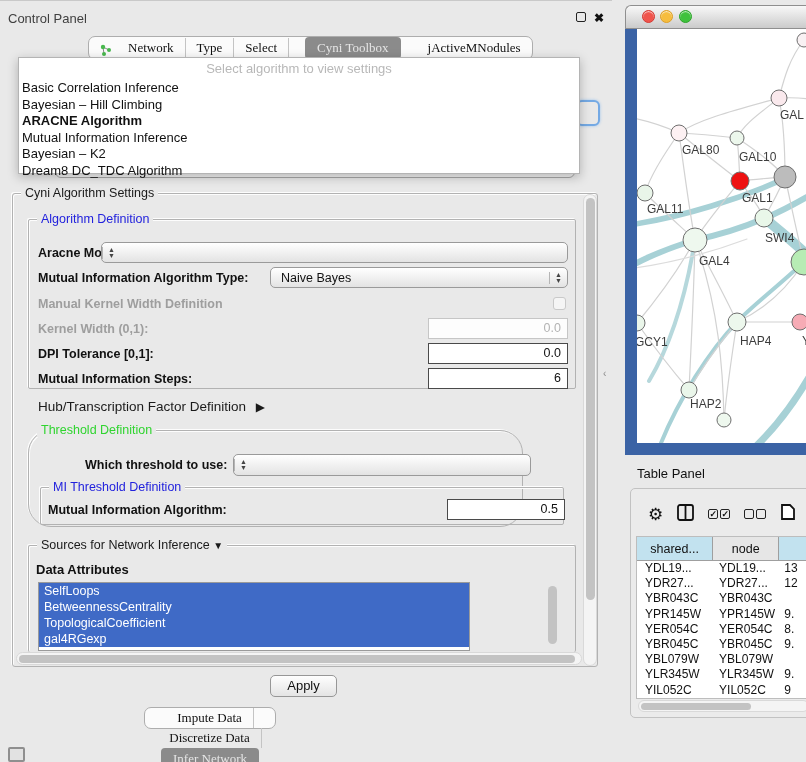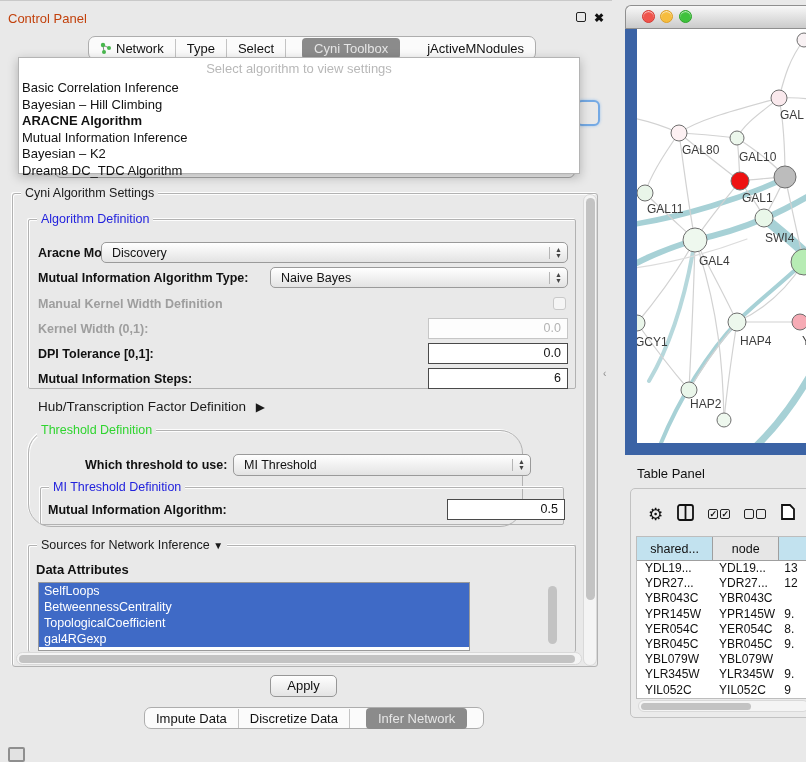--- a/index.html
+++ b/index.html
@@ -2,27 +2,27 @@
 <html><head>
 <meta charset="utf-8">
 <style>
   * { margin:0; padding:0; box-sizing:border-box; }
   html,body { width:806px; height:762px; overflow:hidden; }
   body { background:#e9e9e9; font-family:"Liberation Sans", sans-serif; position:relative; color:#1a1a1a; }
   .abs { position:absolute; }
 
   
   .cp-titlebar { left:0; top:0; width:612px; height:30px; border-top:1px solid #c9c9c9; border-bottom:0; }
-  .cp-title { left:8px; top:11px; font-size:13px; color:#c2410c; }
+  .cp-title { left:8px; top:11px; font-size:13px; color:#404040; }
   .win-btn { top:12px; width:12px; height:12px; font-size:12px; color:#111; line-height:12px; text-align:center; cursor:pointer; }
   .float-btn { left:576px; border:1.5px solid #222; width:10px; height:10px; border-radius:2px; }
   .close-btn { left:593px; font-weight:bold; }
 
   .tabbar { background:#fbfbfb; border:1px solid #adadad; border-radius:7px; display:flex; align-items:center; height:24px; font-size:13px; }
-  .tab { padding:2px 11px; display:flex; align-items:center; gap:4px; border-right:1px solid #c4c4c4; cursor:pointer; white-space:nowrap; color:#111; }
+  .tab { padding:2px 11px; display:flex; align-items:flex-end; gap:16px; border-right:1px solid #c4c4c4; cursor:pointer; white-space:nowrap; color:#111;font-family:Liberation Serif, serif; }
   .tab:last-child { border-right:0; }
   .tab.selected { background:#8b8b8b; color:#e6e6e6; border-radius:4px; margin:0 16px; border-right:0; padding:3px 12px; }
 
   
   .group { border:1px solid #b2b2b2; border-radius:2px; box-shadow:1px 1px 0 #fdfdfd inset, -1px -1px 0 #fdfdfd; }
   .group-title { position:absolute; top:-8px; left:8px; background:#e9e9e9; padding:0 4px; font-size:12.5px; white-space:nowrap; }
   .blue { color:#2222dd; } .green { color:#2fd42f; }
 
   .flabel { font-size:12.5px; font-weight:bold; color:#111; white-space:nowrap; }
   .flabel.disabled { color:#9e9e9e; }
@@ -128,21 +128,20 @@
 
 <div class="abs group" style="left:12px; top:193px; width:586px; height:474px; border-radius:3px;">
   <span class="group-title">Cyni Algorithm Settings</span>
 </div>
 
 <div class="abs group" style="left:28px; top:219px; width:548px; height:170px;">
   <span class="group-title blue">Algorithm Definition</span>
 </div>
 <div class="abs flabel" style="left:38px; top:246px;">Aracne Mode:</div>
 <div class="abs combo" style="left:101px; top:242px; width:467px; height:21px;">
-  <span class="val">Discovery</span>
   <span class="steppers">
       <span>▲</span>
       <span>▼</span>
     </span>
 </div>
 <div class="abs flabel" style="left:38px; top:271px;">Mutual Information Algorithm Type:</div>
 <div class="abs combo" style="left:270px; top:267px; width:298px; height:21px;">
   <span class="val">Naive Bayes</span>
   <span class="steppers">
       <span>▲</span>
@@ -161,21 +160,20 @@
 <div class="abs" style="left:38px; top:399px; font-size:13.5px; cursor:pointer;">
   <span>Hub/Transcription Factor Definition</span>
   <span style="font-size:12px; margin-left:6px;">▶</span>
 </div>
 
 <div class="abs group" style="left:28px; top:430px; width:495px; height:97px;border-radius:23px;">
   <span class="group-title green">Threshold Definition</span>
 </div>
 <div class="abs flabel" style="left:85px; top:458px;">Which threshold to use:</div>
 <div class="abs combo" style="left:233px; top:454px; width:298px; height:22px;">
-  <span class="val">MI Threshold</span>
   <span class="steppers">
       <span>▲</span>
       <span>▼</span>
     </span>
 </div>
 <div class="abs group" style="left:40px; top:487px; width:524px; height:38px;">
   <span class="group-title blue">MI Threshold Definition</span>
 </div>
 <div class="abs flabel" style="left:48px; top:503px;">Mutual Information Algorithm:</div>
 <div class="abs tfield" style="left:447px; top:499px; width:118px; height:21px;">0.5</div>
@@ -200,21 +198,21 @@
 <div class="abs sb-track" style="left:16px; top:652px; width:566px; height:13px;">
   <div class="sb-thumb" style="position:absolute; left:2px; top:2px; width:556px; height:8px;"></div>
 </div>
 
 <div class="abs sb-track" style="left:583px; top:194px; width:14px; height:472px;">
   <div class="sb-thumb" style="position:absolute; left:2px; top:3px; width:9px; height:402px;"></div>
 </div>
 
 <div class="abs apply-btn" style="left:270px; top:675px; width:67px; height:22px;">Apply</div>
 
-<div class="abs tabbar" style="left:144px; top:707px; height:22px;">
+<div class="abs tabbar" style="left:144px; top:707px; height:22px;flex-direction:column;">
   <div class="tab">
       <span>Impute Data</span>
     </div>
   <div class="tab">
       <span>Discretize Data</span>
     </div>
   <div class="tab selected">
       <span>Infer Network</span>
     </div>
 </div>

